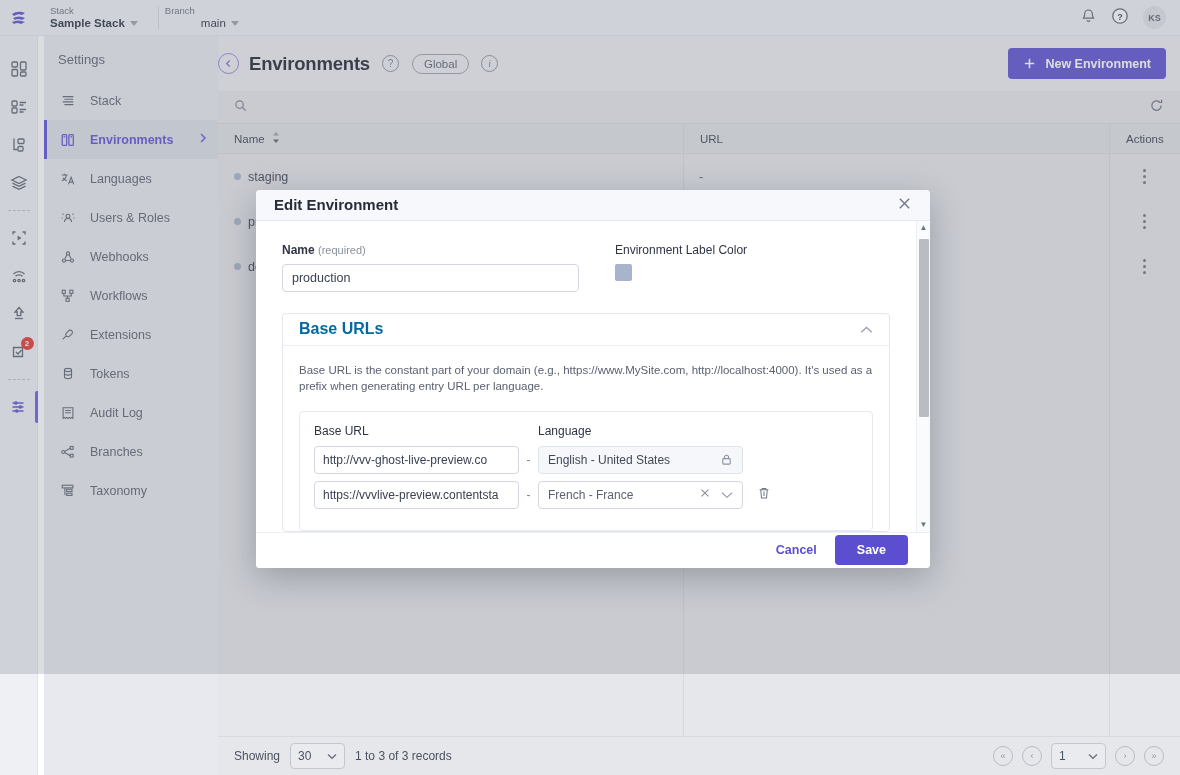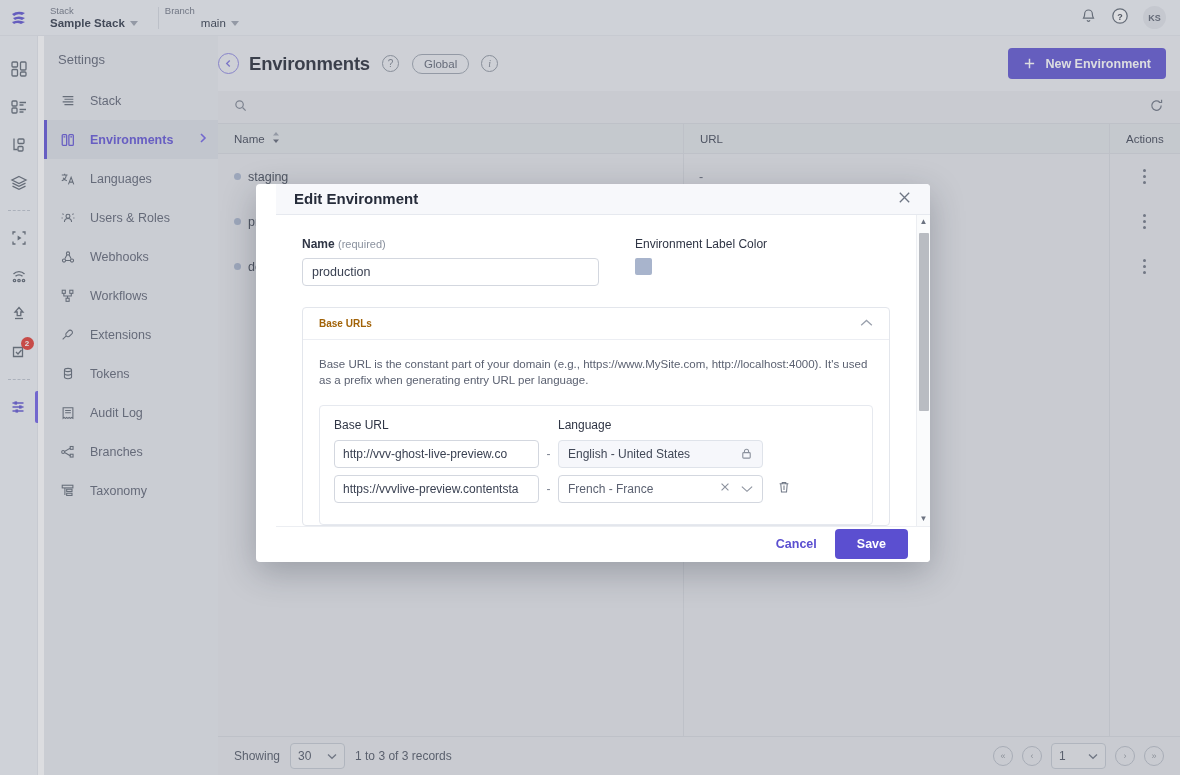--- a/index.html
+++ b/index.html
@@ -2,21 +2,21 @@
 <html><head>
 <meta charset="utf-8">
 <style>
   * { box-sizing: border-box; margin: 0; padding: 0; }
   html, body {
     width: 1180px; height: 775px;
     font-family: "Liberation Sans", sans-serif;
     background: #ffffff;
     overflow: hidden;
   }
-  #app { position: relative; width: 1180px; height: 775px; background:#fff; }
+  #app { position: relative; width: 1180px; height: 674px; background:#fff; }
 
   
   .dimmed { position:absolute; inset:0; }
   .dimmed::after{
     content:""; position:absolute; inset:0; background:rgba(130,134,145,.28);
     pointer-events:none; z-index:40;
   }
 
   
   .topbar{
@@ -116,24 +116,24 @@
           padding:0 16px; font-size:12px; color:#4b5261; gap:10px; background:#e5e7ea;}
   .select{ border:1px solid #c3c8d0; border-radius:4px; height:26px; min-width:55px;
            display:flex; align-items:center; justify-content:space-between;
            padding:0 7px; font-size:12px; background:#e9ebee; cursor:pointer; gap:8px;}
   .pg-right{ margin-left:auto; display:flex; align-items:center; gap:9px; }
   .pg-btn{ width:20px;height:20px;border-radius:50%;border:1px solid #b7bcc6;color:#8f949e;
            display:flex;align-items:center;justify-content:center;font-size:9px; cursor:pointer;}
 
   
   .modal{
-    position:absolute; left:256px; top:184px; width:674px; height:378px;
+    position:absolute; left:256px; top:190px; width:674px; height:378px;
     background:#fff; border-radius:4px; z-index:60;
     box-shadow:0 10px 34px rgba(30,35,50,.28);
-    display:flex; flex-direction:column; overflow:hidden;padding-left:20px;
+    display:flex; flex-direction:column; overflow:hidden;
   }
   .modal-head{
     height:47px; background:#f7f8fb; border-bottom:1px solid #e6e9ef;
     display:flex; align-items:center; padding:0 18px;
   }
   .modal-title{ font-size:15px; font-weight:bold; color:#262c3a; }
   .modal-x{ margin-left:auto; cursor:pointer; color:#6d7583; font-size:17px; line-height:1; }
   .modal-body{ flex:1; position:relative; display:flex; }
   .modal-scroll{ flex:1; padding:22px 26px 0 26px; overflow:hidden; }
   .field-row{ display:flex; }
@@ -143,21 +143,21 @@
   .flabel b{ font-weight:bold; }
   .input{
     height:28px; border:1px solid #d3d7df; border-radius:4px; background:#fff;
     font-size:12.5px; color:#3a4152; padding:0 9px; width:100%;
     display:flex; align-items:center; font-family:"Liberation Sans",sans-serif;
   }
   .swatch{ width:17px;height:17px;border-radius:2px; }
 
   .accordion{ margin-top:21px; border:1px solid #e3e6ec; border-radius:4px; }
   .acc-head{ height:32px; display:flex; align-items:center; padding:0 16px;
-             font-size:10px; font-weight:bold; color:#a16207; border-bottom:1px solid #eceef3; cursor:pointer;}
+             font-size:16px; font-weight:bold; color:#0369a1; border-bottom:1px solid #eceef3; cursor:pointer;}
   .acc-chev{ margin-left:auto; color:#9aa1ad; }
   .acc-body{ padding:16px 16px 0 16px; }
   .helptext{ font-size:11.5px; color:#5b6171; line-height:16px; }
   .urls-box{ border:1px solid #e6e9ef; border-radius:4px; margin-top:17px; padding:12px 14px 14px 14px; }
   .urls-head{ display:flex; font-size:12px; color:#2f3545; margin-bottom:8px; }
   .uh1{ width:224px; }
   .url-line{ display:flex; align-items:center; margin-bottom:7px; }
   .url-input{ width:205px; height:28px; border:1px solid #d3d7df; border-radius:4px;
               font-size:12px; color:#3a4152; padding:0 8px; display:flex; align-items:center;
               white-space:nowrap; overflow:hidden; background:#fff; }

